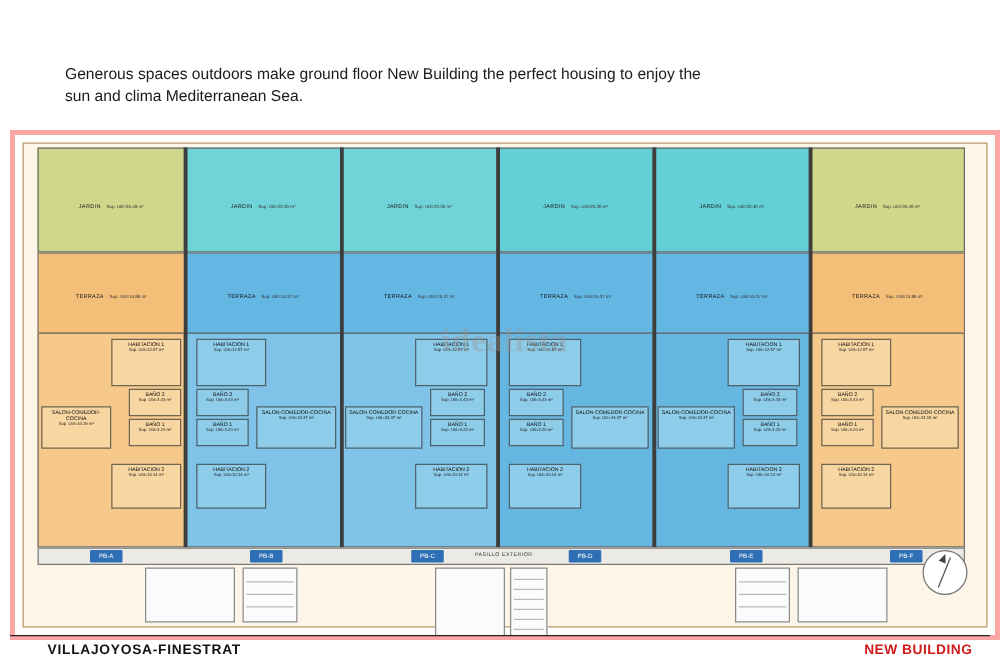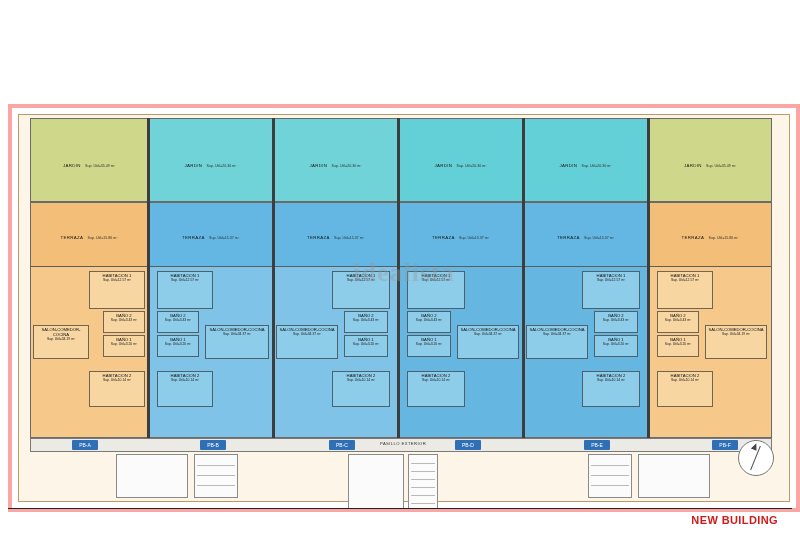--- a/index.html
+++ b/index.html
@@ -138,20 +138,21 @@
   .foot-right{
     position:absolute;right:22px;top:514px;font-size:11px;font-weight:bold;
     color:#d11a1a;letter-spacing:.4px;
   }
 </style>
 </head>
 <body>
 
 <div class="page">
 
+  <div class="intro">Generous spaces outdoors make ground floor New Building the perfect housing to enjoy the sun and clima Mediterranean Sea.</div>
 
   <div class="plan">
     <div class="outerband"></div>
 
     <div class="bld">
 
       <div class="gardenrow">
         <div class="gardencell g-yellow" style="left:0px;width:118px;">
           <div class="cellmark" style="top:34px;">
             <span class="nm">JARDIN</span>
@@ -421,14 +422,15 @@
 
     <div class="compass">
       <div class="needle"></div>
       <div class="tip"></div>
     </div>
 
     <div class="watermark">idealista</div>
   </div>
 
   <div class="footline"></div>
+  <div class="foot-left">VILLAJOYOSA-FINESTRAT</div>
   <div class="foot-right">NEW BUILDING</div>
 </div>
 
 </body></html>

